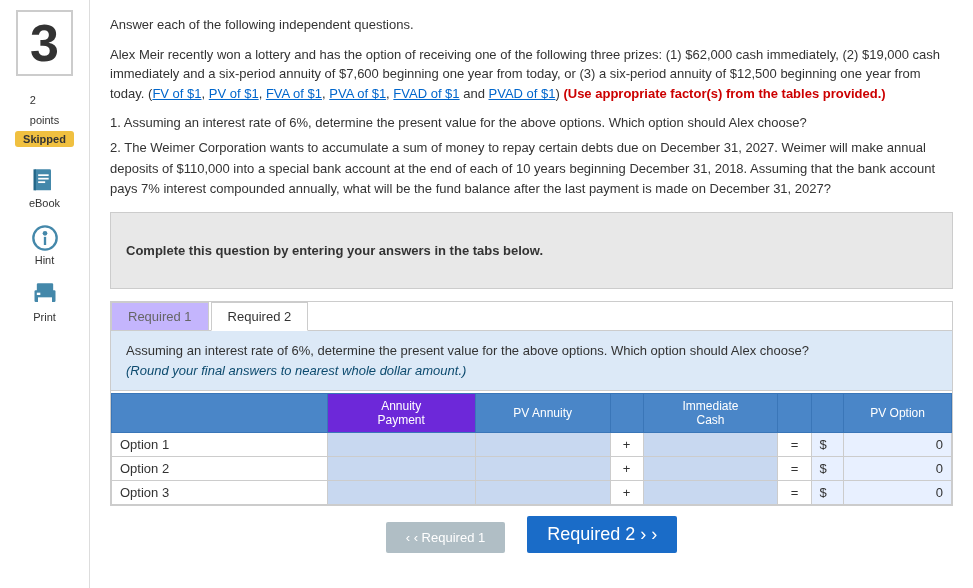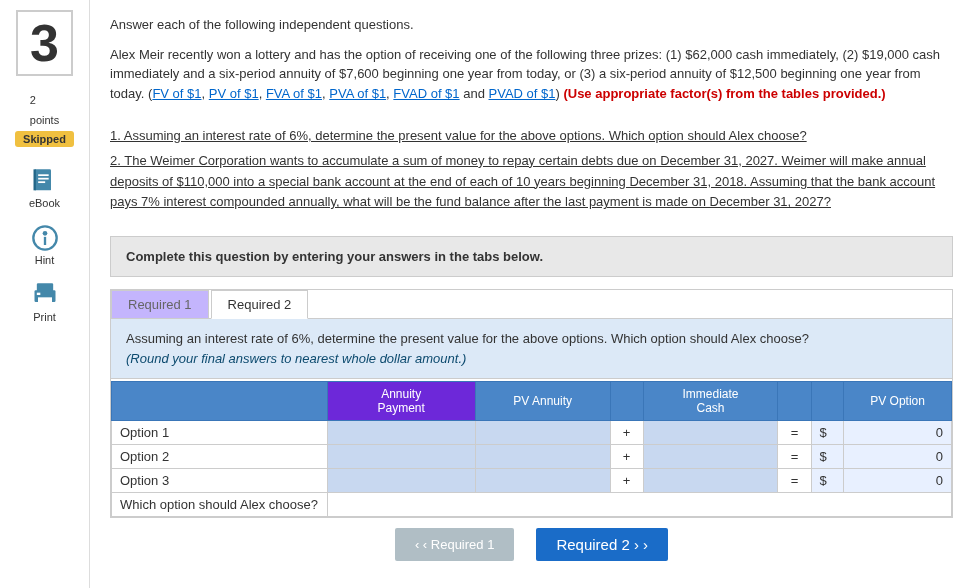--- a/index.html
+++ b/index.html
@@ -17,23 +17,23 @@
     .sidebar-icon svg { width: 28px; height: 28px; }
     .sidebar-icon-label { font-size: 11px; color: #333; margin-top: 2px; }
     
     
     .content { flex: 1; padding: 15px 20px; overflow-y: auto; }
     
     .question-text { font-size: 13px; color: #333; margin-bottom: 10px; line-height: 1.5; }
     .question-text .link { color: #0066cc; text-decoration: underline; cursor: pointer; }
     .question-text .red-bold { color: #cc0000; font-weight: bold; }
     
-    .numbered-questions { margin: 23px 0; line-height: 1.6; text-decoration: underline; }
+    .numbered-questions { margin: 10px 0; line-height: 1.6; }
     
-    .complete-box { background: #e8e8e8; padding: 12px 15px; margin: 12px 0; border: 1px solid #ccc; }
+    .complete-box { background: #e8e8e8; padding: 30px 15px; margin: 12px 0; border: 1px solid #ccc; }
     .complete-box p { font-weight: bold; font-size: 13px; }
     
     
     .tabs-container { border: 1px solid #ccc; margin-top: 5px; }
     .tabs-header { display: flex; border-bottom: 1px solid #ccc; }
     .tab { padding: 6px 16px; cursor: pointer; font-size: 13px; border: 1px solid #ccc; border-bottom: none; margin-right: 2px; background: #fff; }
     .tab.active { background: #fff; font-weight: normal; border-bottom: 1px solid #fff; margin-bottom: -1px; }
     .tab.inactive { background: #c4b5fd; color: #666; }
     
     
@@ -48,23 +48,23 @@
     .data-table .row-label { background: #fff; font-weight: normal; width: 160px; }
     .data-table .input-cell { background: #c8d8f0; }
     .data-table .input-cell input { width: 100%; border: none; background: transparent; font-size: 13px; outline: none; }
     .data-table .symbol-cell { text-align: center; background: #fff; width: 20px; font-size: 13px; }
     .data-table .dollar-cell { background: #e8f0ff; text-align: left; width: 20px; font-size: 13px; }
     .data-table .value-cell { background: #e8f0ff; text-align: right; width: 60px; font-size: 13px; }
     .data-table .last-row td { border-top: 1px solid #999; }
     .data-table .last-row input { width: 100%; border: none; background: transparent; font-size: 13px; outline: none; }
     
     
-    .bottom-buttons { display: flex; justify-content: center; gap: 22px; padding: 10px 0 5px 0; }
+    .bottom-buttons { display: flex; justify-content: center; gap: 22px; padding: 10px 0 5px 0; align-items: flex-end; }
     .btn-prev { background: #b0bec5; color: #fff; border: none; padding: 8px 20px; font-size: 13px; cursor: pointer; border-radius: 2px; }
-    .btn-next { background: #1a6cc8; color: #fff; border: none; padding: 8px 20px; font-size: 15px; cursor: pointer; border-radius: 2px; }
+    .btn-next { background: #1a6cc8; color: #fff; border: none; padding: 8px 20px; font-size: 18px; cursor: pointer; border-radius: 2px; }
     .btn-next::after { content: ' ›'; }
     .btn-prev::before { content: '‹ '; }
   </style>
 </head>
 <body>
 
 <div class="main-container">
 
   <div class="sidebar">
     <div class="question-number">3</div>
@@ -168,26 +168,20 @@
           <tr>
             <td class="row-label">Option 3</td>
             <td class="input-cell"><input type="text" style=""></td>
             <td class="input-cell"><input type="text" style=""></td>
             <td class="symbol-cell">+</td>
             <td class="input-cell"><input type="text" style=""></td>
             <td class="symbol-cell">=</td>
             <td class="dollar-cell">$</td>
             <td class="value-cell">0</td>
           </tr>
-          <tr class="last-row">
-            <td class="row-label">Which option should Alex choose?</td>
-            <td colspan="7" style="background:#fff;">
-              <input type="text" style="width: 100%; border: none; outline: none; font-size: 13px;">
-            </td>
-          </tr>
         </tbody>
       </table>
     </div>
 
     <div class="bottom-buttons">
       <button class="btn-prev">‹ Required 1</button>
       <button class="btn-next">Required 2 ›</button>
     </div>
   </div>
 </div>

